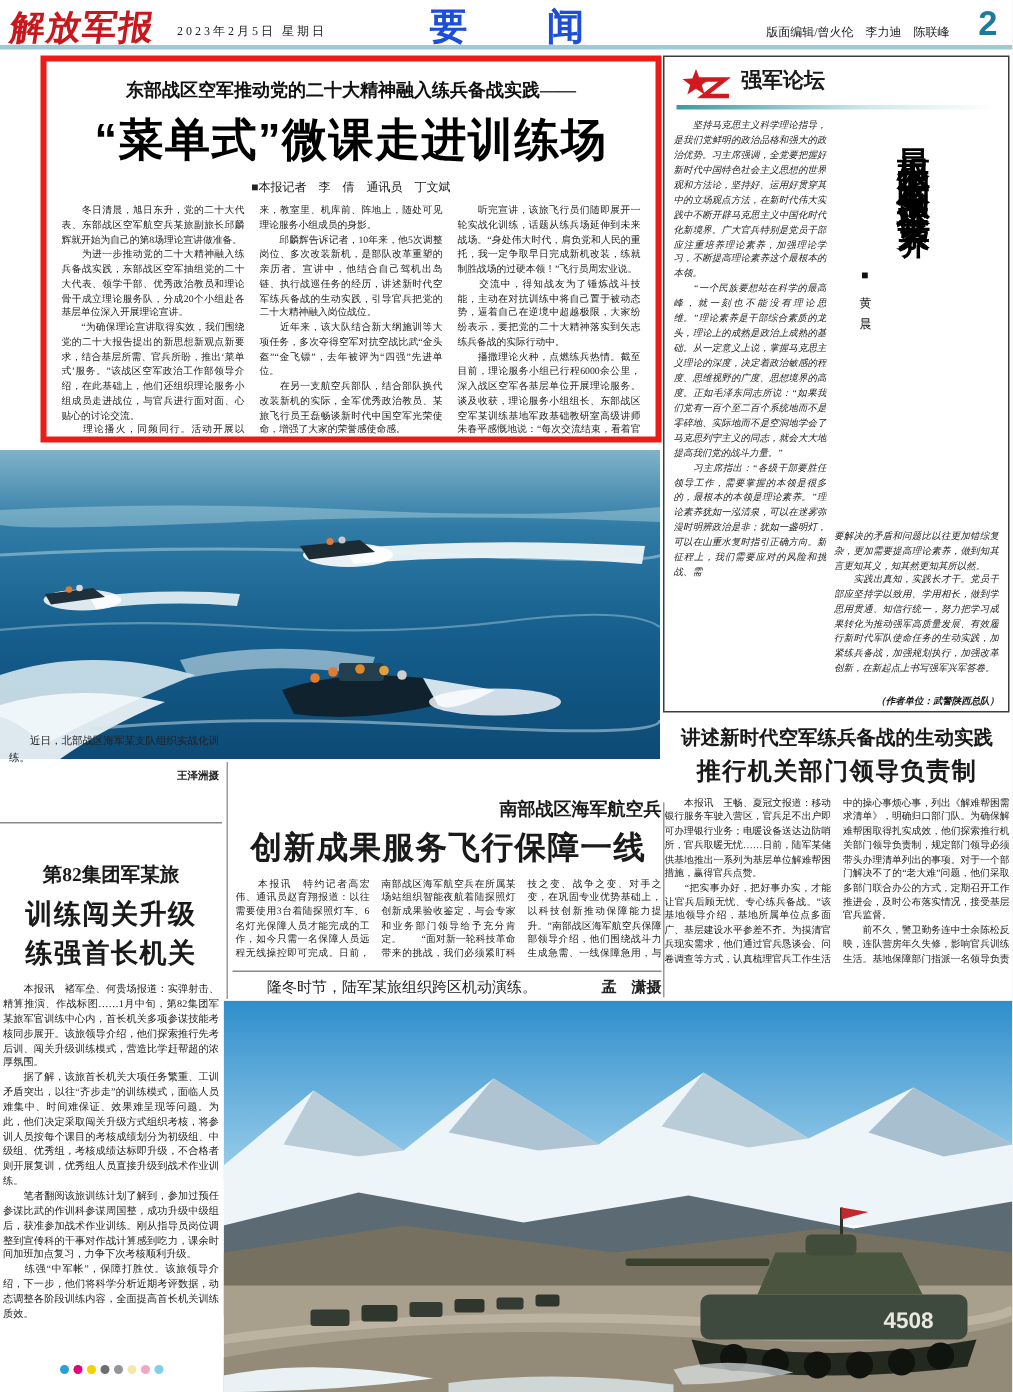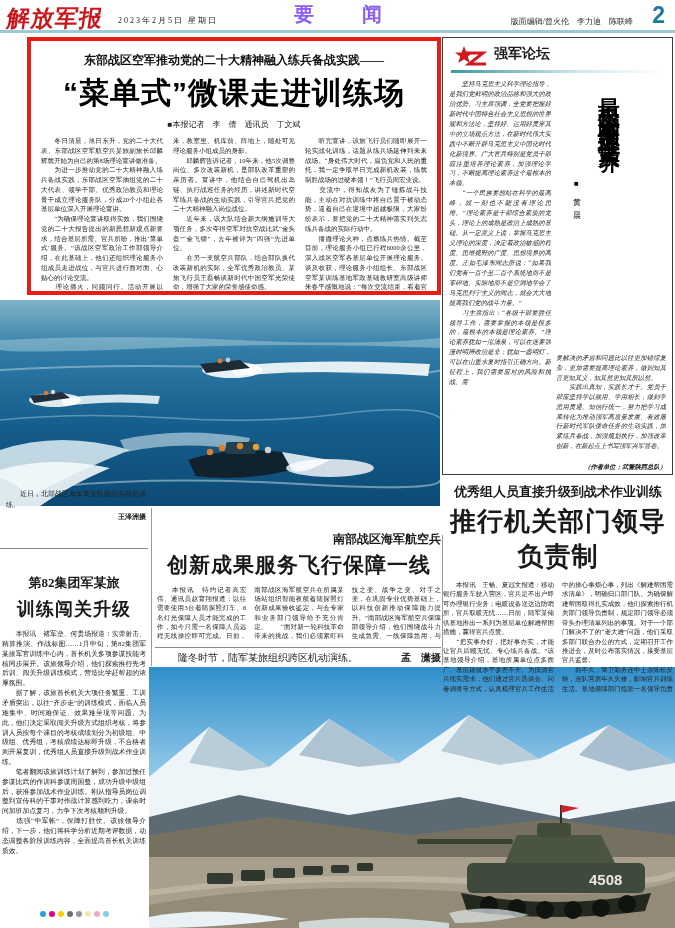--- a/index.html
+++ b/index.html
@@ -8,21 +8,21 @@
     position:relative; width:675px; height:928px; margin:0 auto;
     background:#ffffff; overflow:hidden; color:#1a1a1a;
   }
   .sans { font-family:"Liberation Sans", sans-serif; }
   .prewrap { white-space:pre-wrap; }
   
   #masthead { position:absolute; left:7px; top:3px; font-size:23px; font-weight:bold;
     color:#c9181d; transform:skewX(-8deg); letter-spacing:1px; }
   #header-date { position:absolute; left:118px; top:15px; font-size:8px; letter-spacing:2px; color:#222; }
   #section-title { position:absolute; left:255px; top:1px; width:180px; text-align:center;
-    font-size:20px; font-weight:bold; letter-spacing:14px; color:#8b5cf6; }
+    font-size:25px; font-weight:bold; letter-spacing:14px; color:#1d4ed8; }
   #header-editors { position:absolute; right:42px; top:16px; font-size:8px; color:#222; }
   #page-number { position:absolute; right:10px; top:2px; font-size:23px; font-weight:bold;
     color:#1b7a9e; font-family:"Liberation Sans", sans-serif; }
   #header-rule { position:absolute; left:0; top:30px; width:675px; height:3px; background:#9ccbd6; }
   
   #lead-article { position:absolute; left:27px; top:37px; width:414px; height:258px;
     border:4px solid #ea1c15; background:#fff; padding:6px 10px 4px; overflow:hidden; }
   .lead-kicker { margin-top:5px; text-align:center; font-size:12px; font-weight:bold; color:#111; }
   .lead-headline { margin-top:4px; text-align:center; font-size:30px; font-weight:bold;
     letter-spacing:1px; color:#000; }
@@ -72,21 +72,21 @@
     text-orientation:upright; font-size:22px; font-weight:bold; letter-spacing:5px;
     font-family:"Liberation Sans", sans-serif; color:#000; }
   .forum-author { position:absolute; left:14px; top:100px; writing-mode:vertical-rl;
     text-orientation:upright; font-size:8px; letter-spacing:3px; color:#111; }
   .forum-right-text { font-size:6.3px; line-height:1.55; text-align:justify; font-style:italic;
     color:#222; height:108px; overflow:hidden; }
   .forum-source { font-size:6.3px; font-weight:bold; font-style:italic; text-align:right; margin-top:2px; }
   
   #depot { position:absolute; left:443px; top:483px; width:230px; }
   .depot-kicker { text-align:center; font-size:13px; font-weight:bold; }
-  .depot-headline { text-align:center; font-size:26px; font-weight:bold; margin-top:3px; letter-spacing:1px; }
+  .depot-headline { text-align:center; font-size:16px; font-weight:bold; margin-top:3px; letter-spacing:1px; }
   .depot-body { margin-top:6px; column-count:2; column-gap:8px; font-size:6.5px; line-height:1.45;
     text-align:justify; height:122px; overflow:hidden; color:#222; }
 </style>
 </head>
 <body>
 
 <div id="page">
 
   <div id="masthead">解放军报</div>
   <div id="header-date">2023年2月5日 星期日</div>
@@ -169,20 +169,21 @@
 
   <div class="vrule" style="left:151px; top:508px; height:158px;"></div>
   <div class="vrule" style="left:442px; top:535px; height:130px;"></div>
   <div class="hrule" style="left:0; top:548px; width:148px;"></div>
   <div class="hrule" style="left:155px; top:647px; width:286px;"></div>
 
   <div id="army82">
     <div class="a82-kicker">第82集团军某旅</div>
     <div class="a82-headline sans">
       <div>训练闯关升级</div>
+      <div>练强首长机关</div>
     </div>
     <div class="a82-body prewrap">　　本报讯　褚军垒、何贵场报道：实弹射击、精算推演、作战标图……1月中旬，第82集团军某旅军官训练中心内，首长机关多项参谋技能考核同步展开。该旅领导介绍，他们探索推行先考后训、闯关升级训练模式，营造比学赶帮超的浓厚氛围。
 　　据了解，该旅首长机关大项任务繁重、工训矛盾突出，以往“齐步走”的训练模式，面临人员难集中、时间难保证、效果难呈现等问题。为此，他们决定采取闯关升级方式组织考核，将参训人员按每个课目的考核成绩划分为初级组、中级组、优秀组，考核成绩达标即升级，不合格者则开展复训，优秀组人员直接升级到战术作业训练。
 　　笔者翻阅该旅训练计划了解到，参加过预任参谋比武的作训科参谋周国整，成功升级中级组后，获准参加战术作业训练。刚从指导员岗位调整到宣传科的干事对作战计算感到吃力，课余时间加班加点复习，力争下次考核顺利升级。
 　　练强“中军帐”，保障打胜仗。该旅领导介绍，下一步，他们将科学分析近期考评数据，动态调整各阶段训练内容，全面提高首长机关训练质效。</div>
   </div>
   <div id="print-dots"><span style="background: rgb(43, 159, 217);"></span><span style="background: rgb(229, 0, 125);"></span><span style="background: rgb(243, 209, 3);"></span><span style="background: rgb(109, 110, 113);"></span><span style="background: rgb(147, 149, 152);"></span><span style="background: rgb(245, 233, 169);"></span><span style="background: rgb(244, 166, 192);"></span><span style="background: rgb(127, 208, 234);"></span></div>
 
   <div id="navy">
     <div class="navy-kicker">南部战区海军航空兵</div>
@@ -270,21 +271,21 @@
           <div class="forum-vheadline">最根本的本领是理论素养</div>
         </div>
         <div class="forum-right-text prewrap">要解决的矛盾和问题比以往更加错综复杂，更加需要提高理论素养，做到知其言更知其义，知其然更知其所以然。
 　　实践出真知，实践长才干。党员干部应坚持学以致用、学用相长，做到学思用贯通、知信行统一，努力把学习成果转化为推动强军高质量发展、有效履行新时代军队使命任务的生动实践，加紧练兵备战，加强规划执行，加强改革创新，在新起点上书写强军兴军答卷。</div>
         <div class="forum-source">（作者单位：武警陕西总队）</div>
       </div>
     </div>
   </div>
 
   <div id="depot">
-    <div class="depot-kicker">优秀组人员直接升级到战术作业训练</div>
+    <div class="depot-kicker">讲述新时代空军练兵备战的生动实践</div>
     <div class="depot-headline sans">推行机关部门领导负责制</div>
     <div class="depot-body">
       <span class="prewrap">　　本报讯　王畅、夏冠文报道：移动银行服务车驶入营区，官兵足不出户即可办理银行业务；电暖设备送达边防哨所，官兵取暖无忧……日前，陆军某储供基地推出一系列为基层单位解难帮困措施，赢得官兵点赞。
 　　“把实事办好，把好事办实，才能让官兵后顾无忧、专心练兵备战。”该基地领导介绍，基地所属单位点多面广、基层建设水平参差不齐。为摸清官兵现实需求，他们通过官兵恳谈会、问卷调查等方式，认真梳理官兵工作生活中的操心事烦心事，列出《解难帮困需求清单》，明确归口部门</span><span class="prewrap">队。为确保解难帮困取得扎实成效，他们探索推行机关部门领导负责制，规定部门领导必须带头办理清单列出的事项。对于一个部门解决不了的“老大难”问题，他们采取多部门联合办公的方式，定期召开工作推进会，及时公布落实情况，接受基层官兵监督。
 　　前不久，警卫勤务连中士余陈松反映，连队营房年久失修，影响官兵训练生活。基地保障部门指派一名领导负责解决这一问题，经过改造，修缮一新的营房投入使用。
 　　一件件暖心实事，激发官兵练兵备战热情。在前不久结束的阶段性军事训练考核中，该基地官兵整体成绩明显提升。</span>
     </div>
   </div>
 
 </div>

